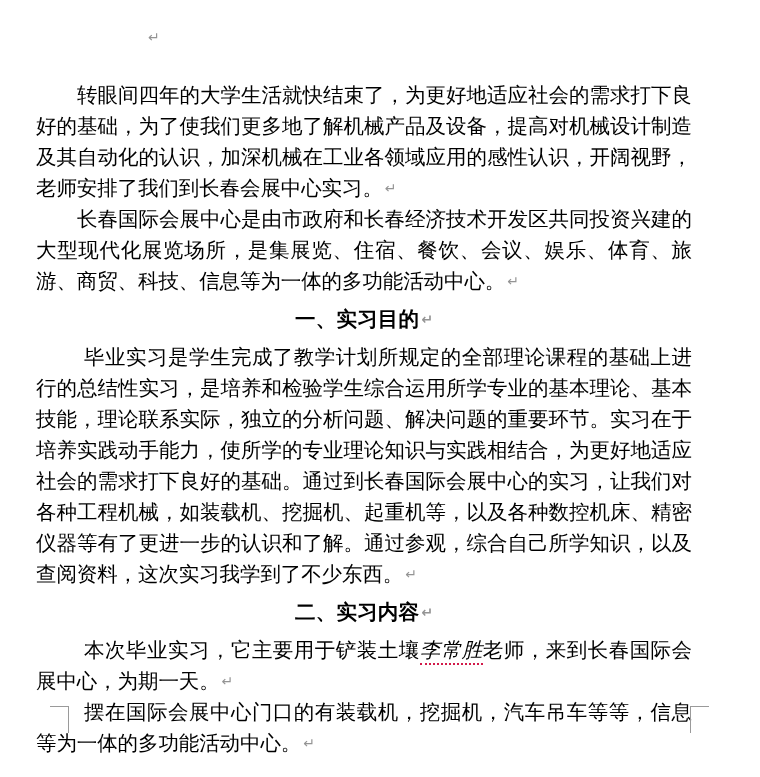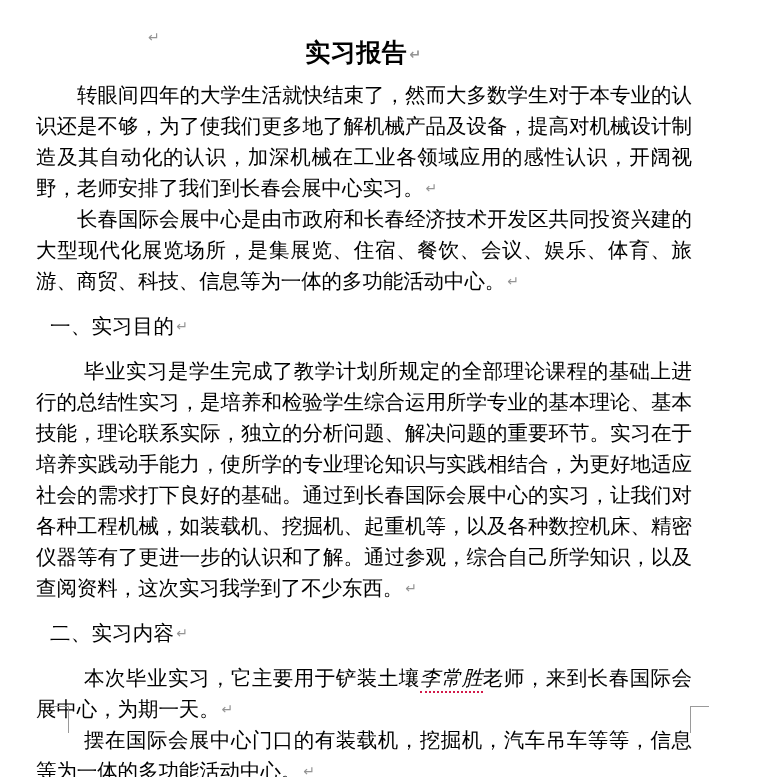--- a/index.html
+++ b/index.html
@@ -62,27 +62,28 @@
     margin: 0;
     letter-spacing: -0.1px;
   }
   .para.indent {
     text-indent: 41px;
   }
   .para.indent-wide {
     text-indent: 48px;
   }
   .heading {
-    font-weight: normal;
+    font-weight: bold;
     font-size: 20.5px;
     line-height: 31px;
     color: #000000;
-    margin: 14px;
+    margin: 7px;
     text-indent: 0;
     letter-spacing: 0.2px;
+    text-align: center;
   }
   .subheading {
     font-size: 20.5px;
     line-height: 31px;
     color: #000000;
     margin: 13px;
     text-indent: 4px;
     letter-spacing: -0.1px;
   }
 
@@ -124,27 +125,24 @@
 </style>
 </head>
 <body>
 
 <div id="page">
 
   <div class="empty-line">
     <span class="pmark">↵</span>
   </div>
 
-  <div class="doc-title">
-    <span>实习报告</span><span class="pmark">↵</span>
-  </div>
 
   <div class="body-block">
 
-    <p class="para indent"><span>转眼间四年的大学生活就快结束了，然而大多数学生对于本专业的认识还是不够，为了使我们更多地了解机械产品及设备，提高对机械设计制造及其自动化的认识，加深机械在工业各领域应用的感性认识，开阔视野，老师安排了我们到长春会展中心实习。</span><span class="pmark">↵</span></p>
+    <p class="para indent"><span>转眼间四年的大学生活就快结束了，为更好地适应社会的需求打下良好的基础，为了使我们更多地了解机械产品及设备，提高对机械设计制造及其自动化的认识，加深机械在工业各领域应用的感性认识，开阔视野，老师安排了我们到长春会展中心实习。</span><span class="pmark">↵</span></p>
 
     <p class="para indent"><span>长春国际会展中心是由市政府和长春经济技术开发区共同投资兴建的大型现代化展览场所，是集展览、住宿、餐饮、会议、娱乐、体育、旅游、商贸、科技、信息等为一体的多功能活动中心。</span><span class="pmark">↵</span></p>
 
     <p class="heading"><span>一、实习目的</span><span class="pmark">↵</span></p>
 
     <p class="para indent-wide"><span>毕业实习是学生完成了教学计划所规定的全部理论课程的基础上进行的总结性实习，是培养和检验学生综合运用所学专业的基本理论、基本技能，理论联系实际，独立的分析问题、解决问题的重要环节。实习在于培养实践动手能力，使所学的专业理论知识与实践相结合，为更好地适应社会的需求打下良好的基础。通过到长春国际会展中心的实习，让我们对各种工程机械，如装载机、挖掘机、起重机等，以及各种数控机床、精密仪器等有了更进一步的认识和了解。通过参观，综合自己所学知识，以及查阅资料，这次实习我学到了不少东西。</span><span class="pmark">↵</span></p>
 
     <p class="heading"><span>二、实习内容</span><span class="pmark">↵</span></p>
 
     <p class="para indent-wide"><span>本次毕业实习，它主要用于铲装土壤</span><span class="spellerr">李常胜</span><span>老师，来到长春国际会展中心，为期一天。</span><span class="pmark">↵</span></p>

